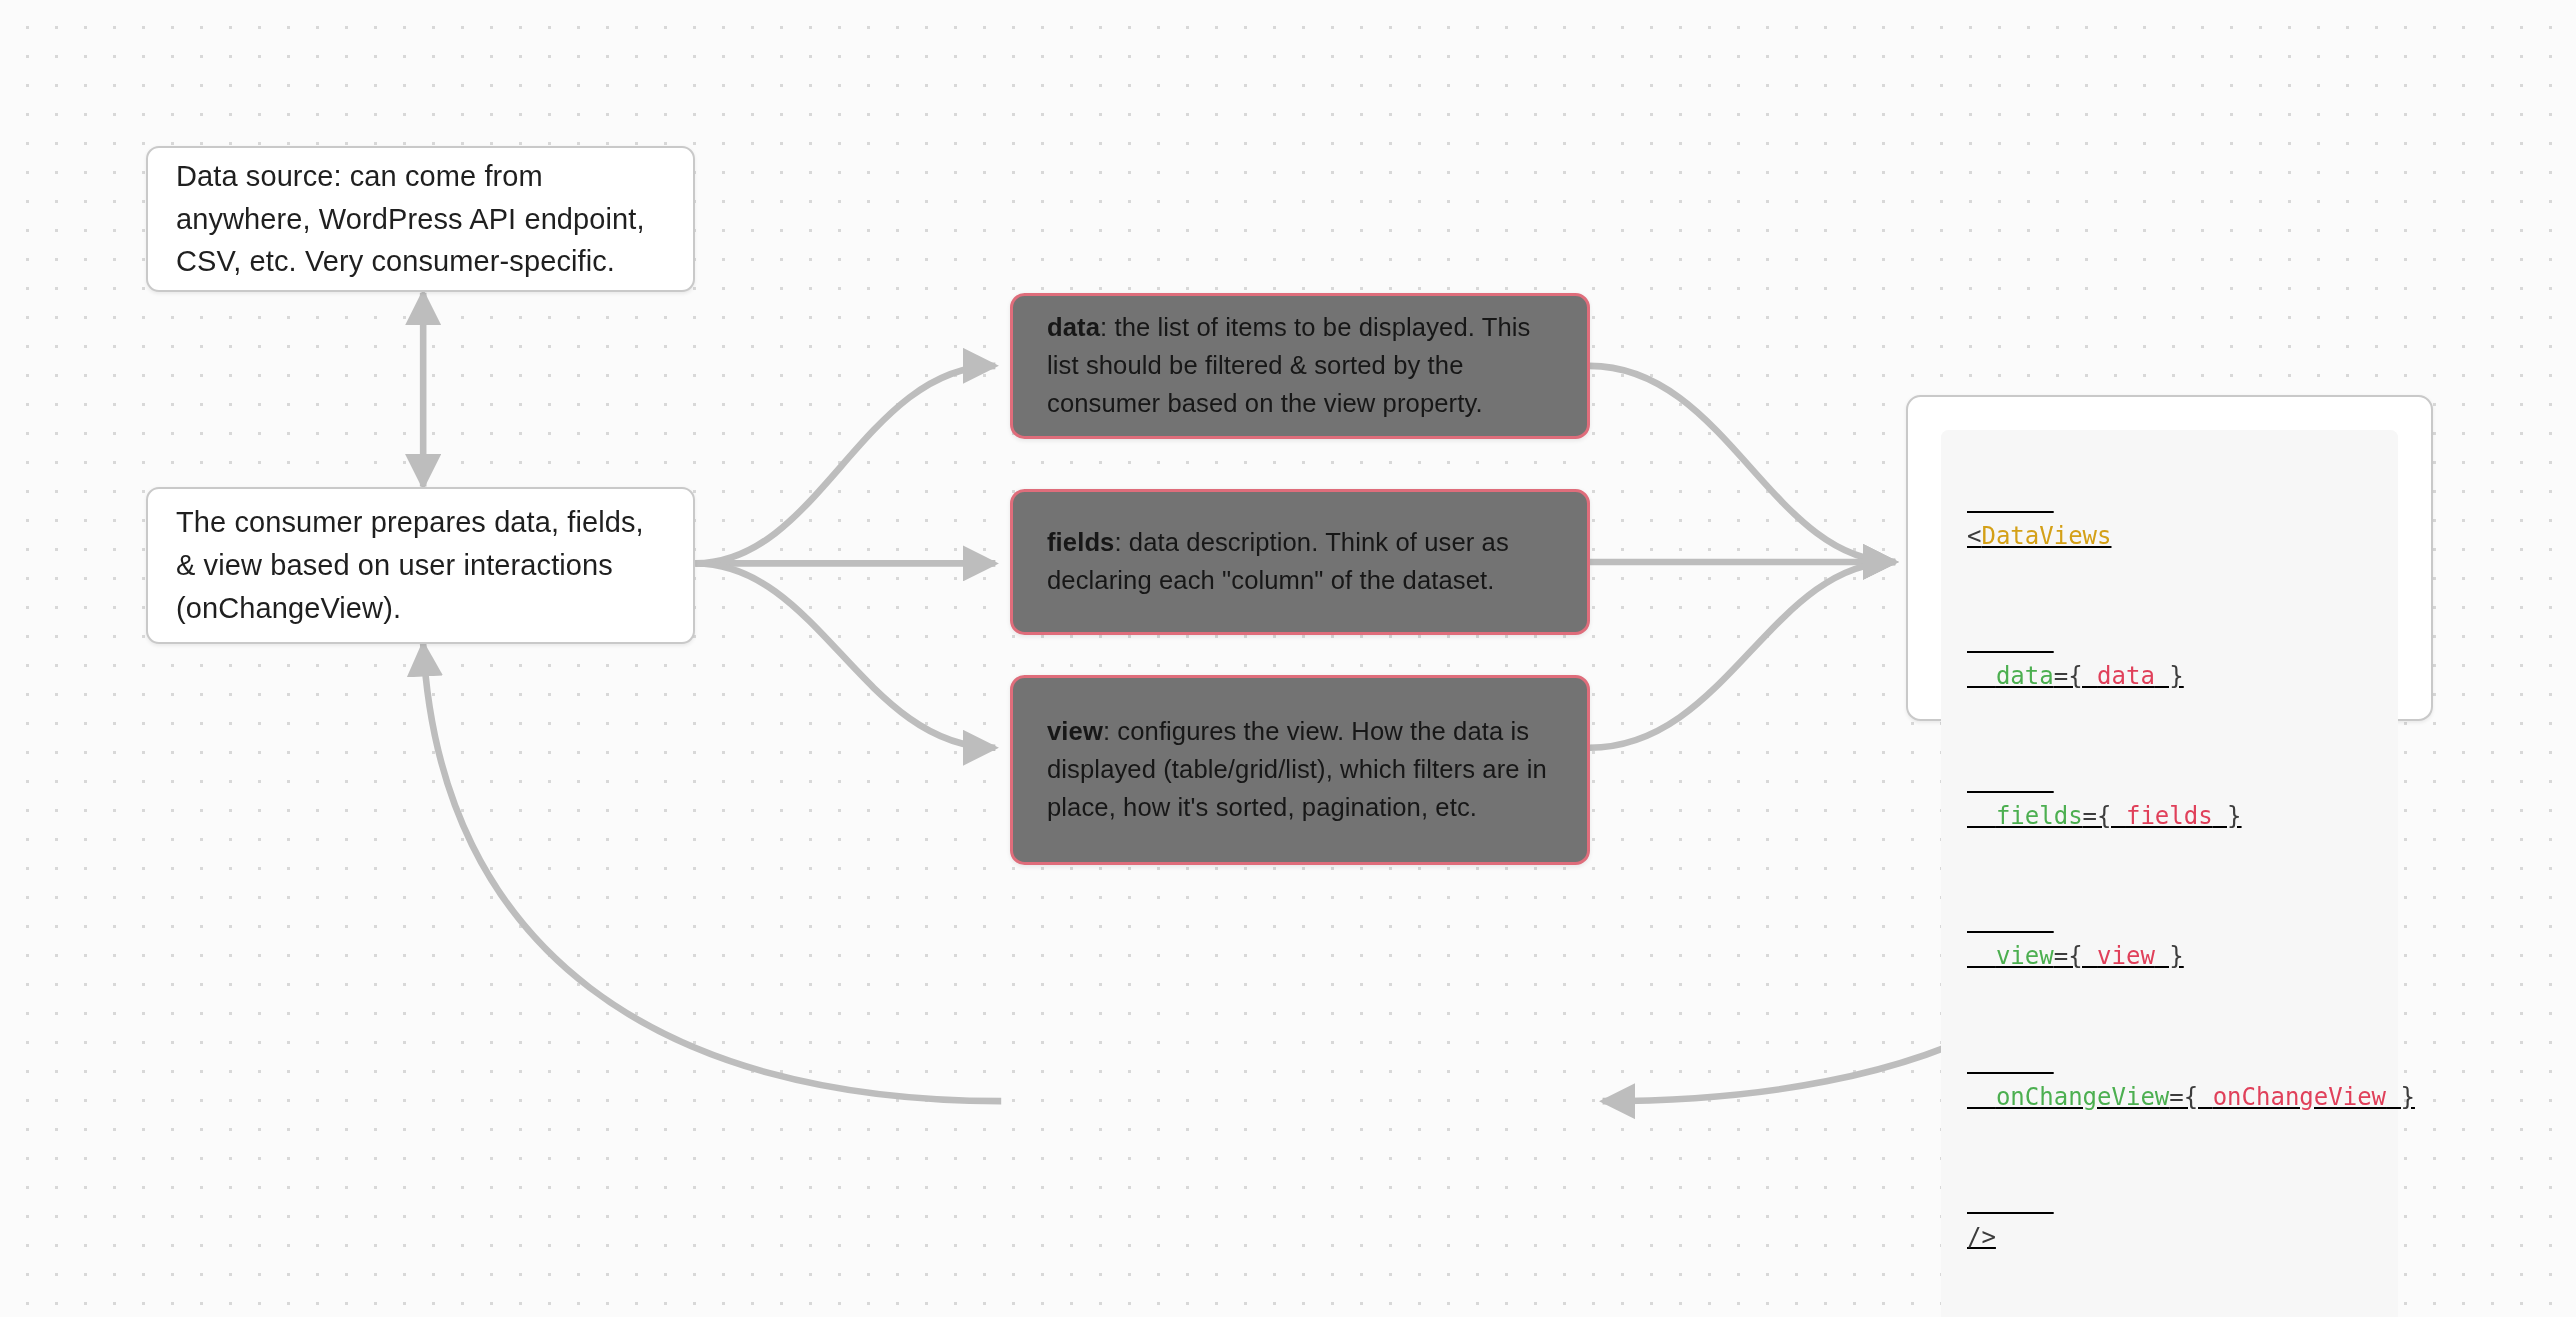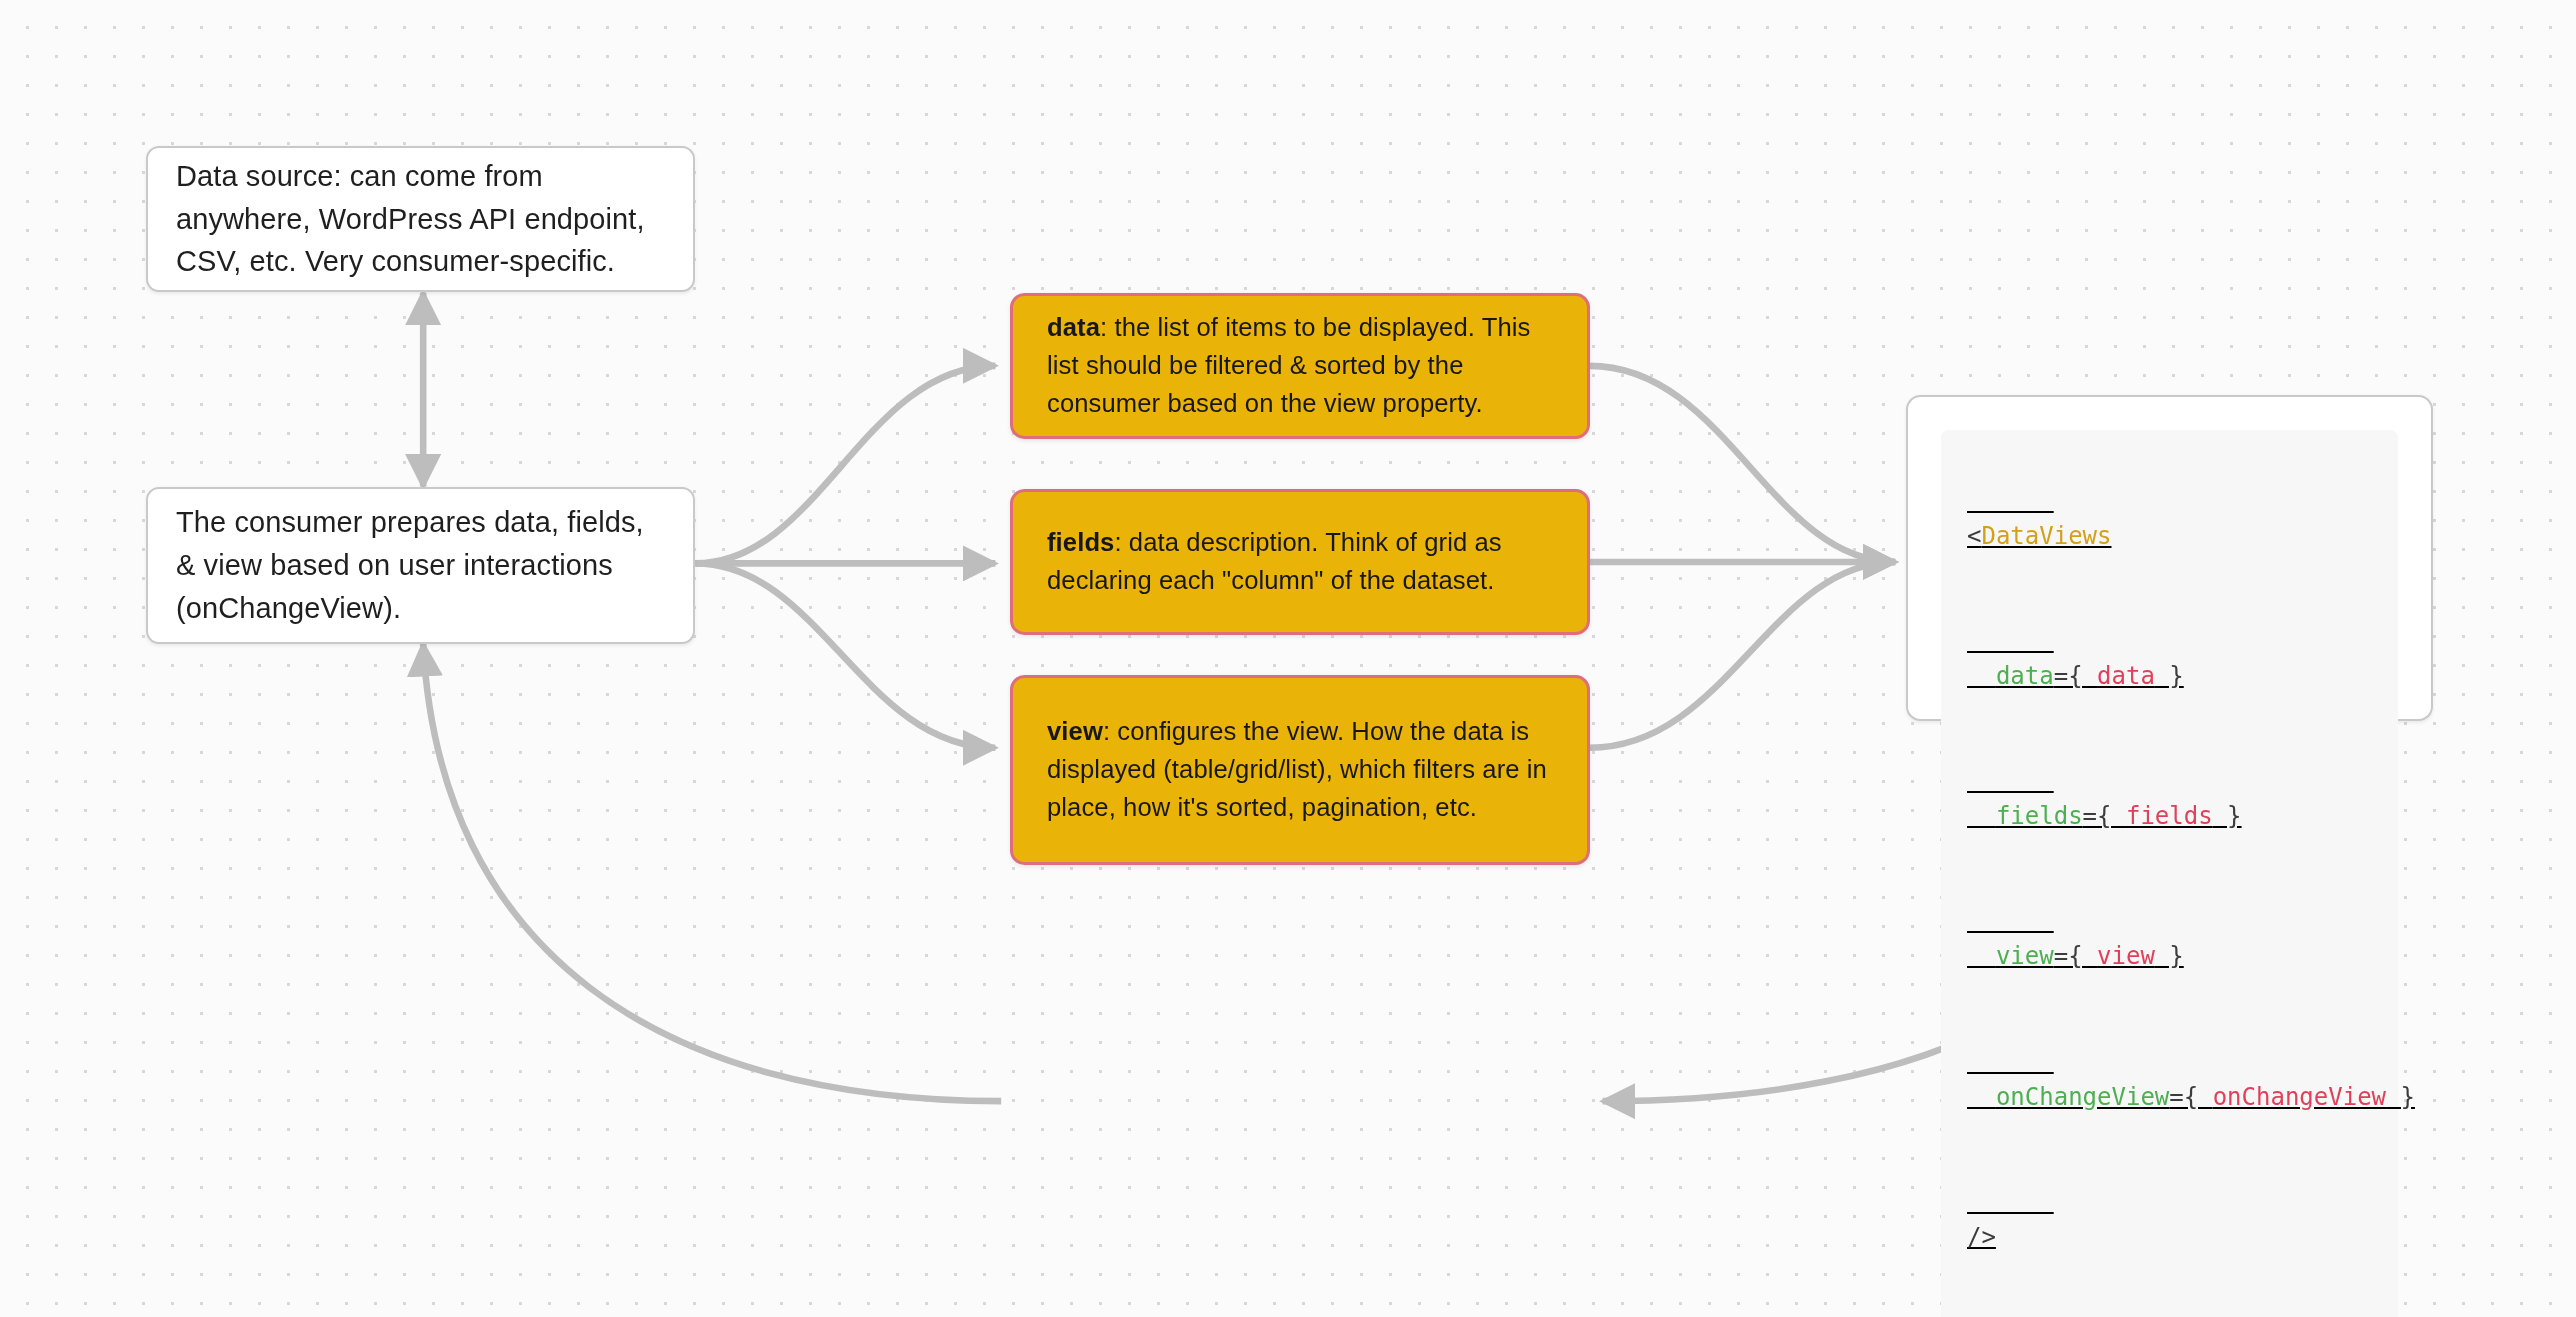--- a/index.html
+++ b/index.html
@@ -48,21 +48,21 @@
   }
   .node-plain .txt {
     font-size: 29px;
     line-height: 1.48;
     color: #1f1f1f;
     letter-spacing: 0.1px;
   }
 
   
   .node-red {
-    background: #eab308;
+    background: #737373;
     border: 3.7px solid #df6d7b;
     box-shadow: 0 1.5px 4.4px rgba(0,0,0,0.08);
     padding: 20.5px 34px;
     display: flex;
     align-items: center;
     border-radius: 14.6px;
   }
   .node-red .txt {
     font-size: 25.6px;
     line-height: 1.48;
@@ -154,21 +154,21 @@
 
   <div class="node node-plain" style="left:146px; top:487px; width:549px; height:157px;">
     <span class="txt">The consumer prepares data, fields, &amp; view based on user interactions (onChangeView).</span>
   </div>
 
   <div class="node node-red" style="left:1010px; top:293px; width:580px; height:146px;">
     <span class="txt"><b>data</b><span>: the list of items to be displayed. This list should be filtered &amp; sorted by the consumer based on the view property.</span></span>
   </div>
 
   <div class="node node-red" style="left:1010px; top:489px; width:580px; height:146px;">
-    <span class="txt"><b>fields</b><span>: data description. Think of grid as declaring each "column" of the dataset.</span></span>
+    <span class="txt"><b>fields</b><span>: data description. Think of user as declaring each "column" of the dataset.</span></span>
   </div>
 
   <div class="node node-red" style="left:1010px; top:675px; width:580px; height:190px;">
     <span class="txt"><b>view</b><span>: configures the view. How the data is displayed (table/grid/list), which filters are in place, how it's sorted, pagination, etc.</span></span>
   </div>
 
 
   <div class="node node-code" style="left:1906px; top:395px; width:527px; height:326px;text-decoration:underline;">
     <div class="code-inner">
       <div><span class="tk-punct">&lt;</span><span class="tk-tag">DataViews</span></div>

